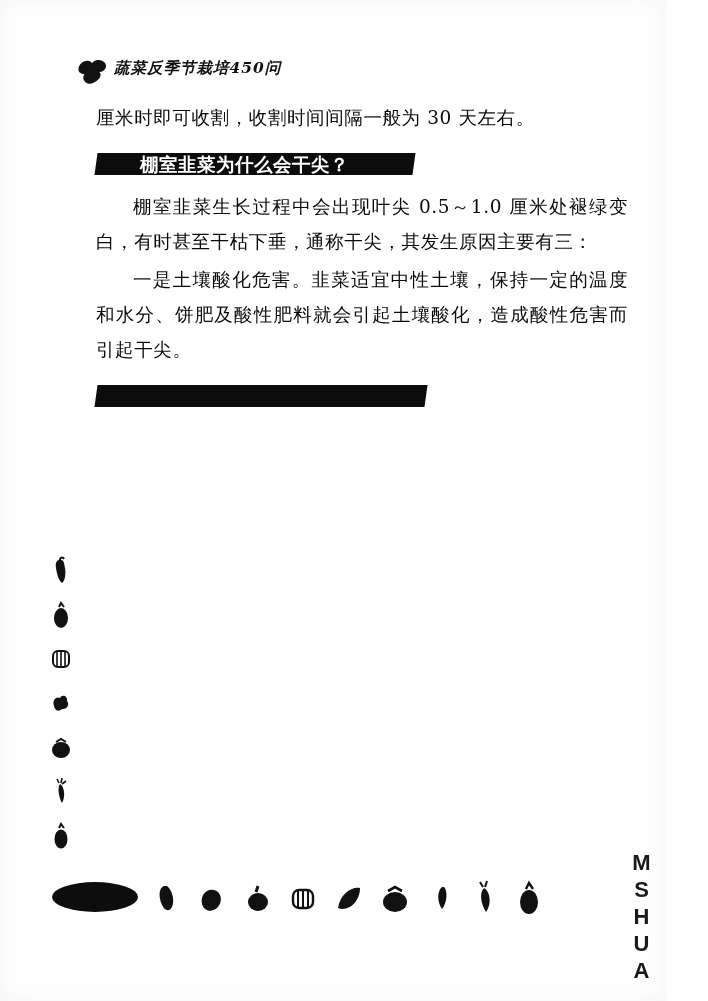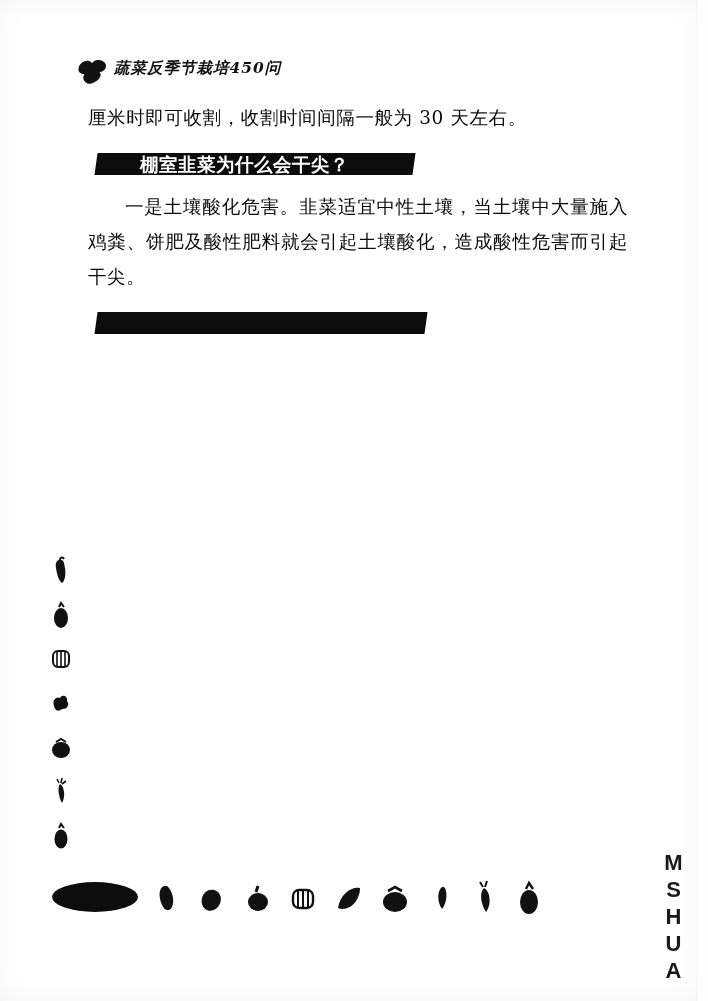--- a/index.html
+++ b/index.html
@@ -15,21 +15,20 @@
     overflow: hidden;
     position: relative;
   }
 
   .page {
     position: absolute;
     inset: 0;
     width: 666px;
     height: 1001px;
     background: #ffffff;
-    padding-left: 32px;
   }
 
   
   .header {
     position: absolute;
     top: 58px;
     left: 78px;
     width: 560px;
     height: 34px;
   }
@@ -85,21 +84,21 @@
 
   
   .content {
     position: absolute;
     left: 88px;
     top: 100px;
     width: 540px;
   }
 
   p.para {
-    margin: 0 0 3px 0;
+    margin: 0 0 3px 8px;
     font-size: 18.5px;
     line-height: 35px;
     letter-spacing: 0.6px;
     text-align: justify;
     font-family: "DejaVu Serif", "Liberation Serif", serif;
     color: #0a0a0a;
   }
   p.indent {
     text-indent: 37px;
   }
@@ -219,21 +218,22 @@
 
   <div class="content">
 
     <p class="para">厘米时即可收割，收割时间间隔一般为 30 天左右。</p>
 
     <div class="section-heading">
       <div class="banner"></div>
       <div class="heading-text heading-white">棚室韭菜为什么会干尖？</div>
     </div>
 
-    <p class="para indent">一是土壤酸化危害。韭菜适宜中性土壤，当土壤中大量施入鸡粪、饼肥及酸性肥料就会引起土壤酸化，造成酸性危害而引起干尖。</p>
+    <p class="para indent">棚室韭菜生长过程中会出现叶尖 0.5～1.0 厘米处褪绿变白，有时甚至干枯下垂，通称干尖，其发生原因主要有三：</p>
+    <p class="para indent">一是土壤酸化危害。韭菜适宜中性土壤，保持一定的温度和水分、饼肥及酸性肥料就会引起土壤酸化，造成酸性危害而引起干尖。</p>
 
     <div class="section-heading">
       <div class="banner long"></div>
     </div>
 
   </div>
 
   <div class="left-icons">
     <div class="ico" style="top:0px;">
       <svg width="26" height="30" viewBox="0 0 26 30">

